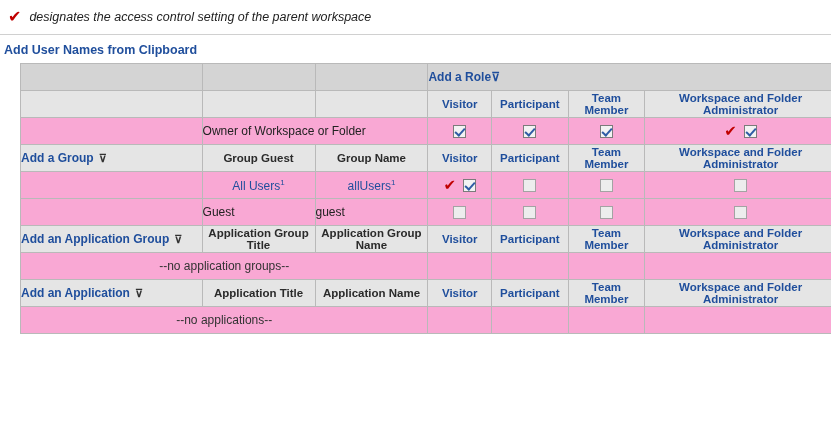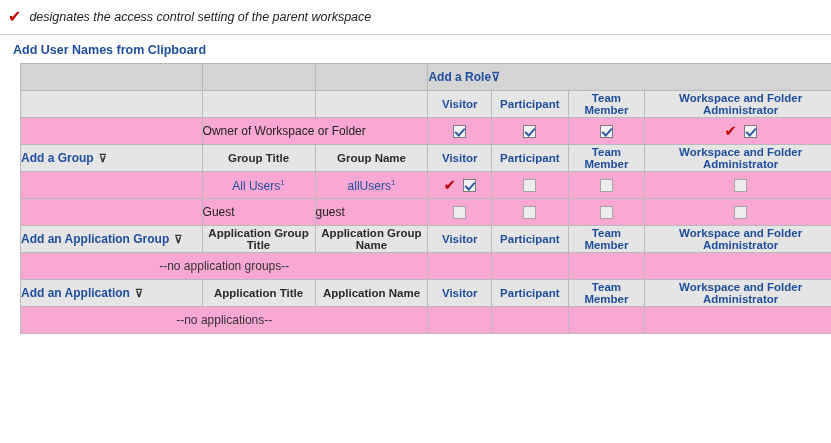--- a/index.html
+++ b/index.html
@@ -40,21 +40,21 @@
     font-style: italic;
     font-size: 12.5px;
     color: #222222;
   }
   .divider {
     border-top: 1px solid #d0d0d0;
     margin: 2px 0 0 0;
   }
   
   .clipboard-link {
-    padding: 8px 0 6px 13px;
+    padding: 8px 0 6px 4px;
     font-size: 12.5px;
     font-weight: bold;
     color: #1f4e9c;
     cursor: pointer;
   }
 
   
   table.acl {
     border-collapse: collapse;
     table-layout: fixed;
@@ -244,21 +244,21 @@
       <td class="cream cb-cell cb-with-mark">
         <span class="redcheck">✔</span><span class="cb checked"></span>
       </td>
     </tr>
 
 
     <tr>
       <td class="grayband hdr-label">
         <span>Add a Group</span><span class="funnel">⊽</span>
       </td>
-      <td class="grayband col-title">Group Title</td>
+      <td class="grayband col-title">Group Guest</td>
       <td class="grayband col-title">Group Name</td>
       <td class="grayband col-title-blue">Visitor</td>
       <td class="grayband col-title-blue">Participant</td>
       <td class="grayband col-title-blue">Team Member</td>
       <td class="grayband col-title-blue">Workspace and Folder Administrator</td>
     </tr>
 
     <tr>
       <td class="cream"></td>
       <td class="cream cell-center">

